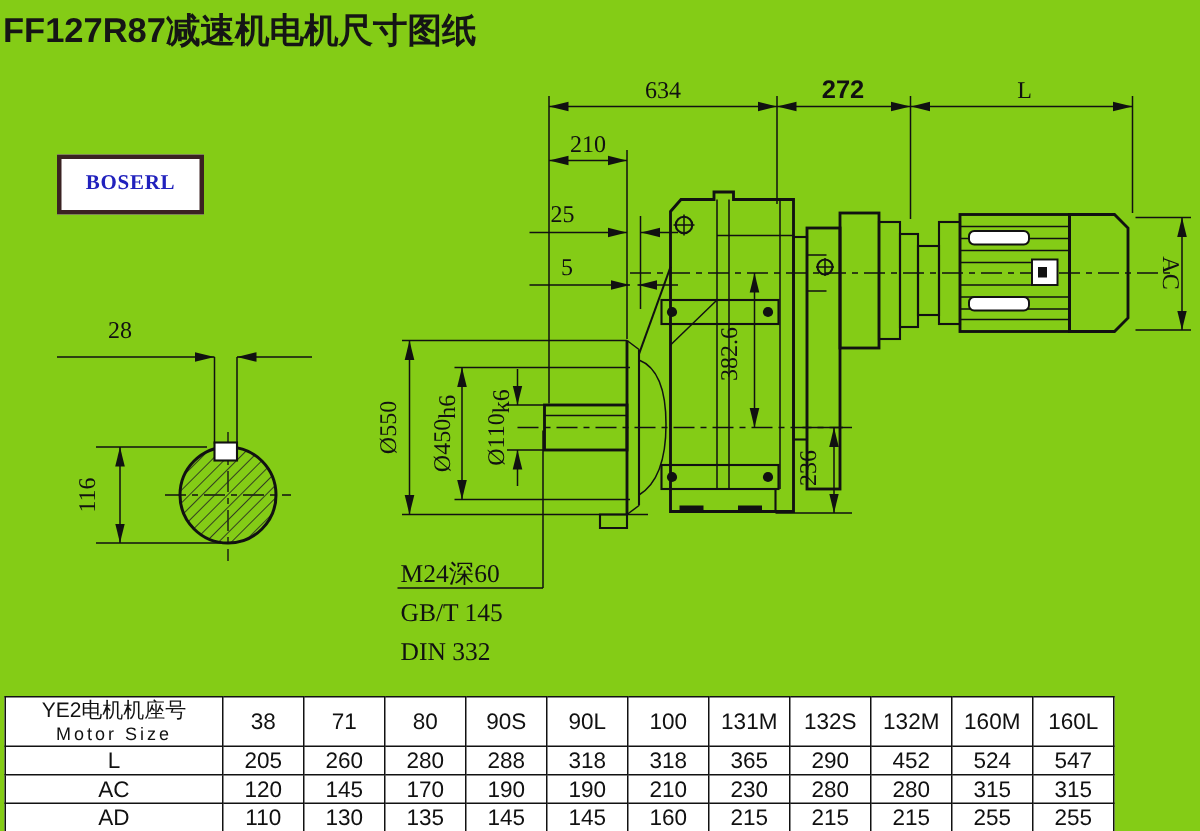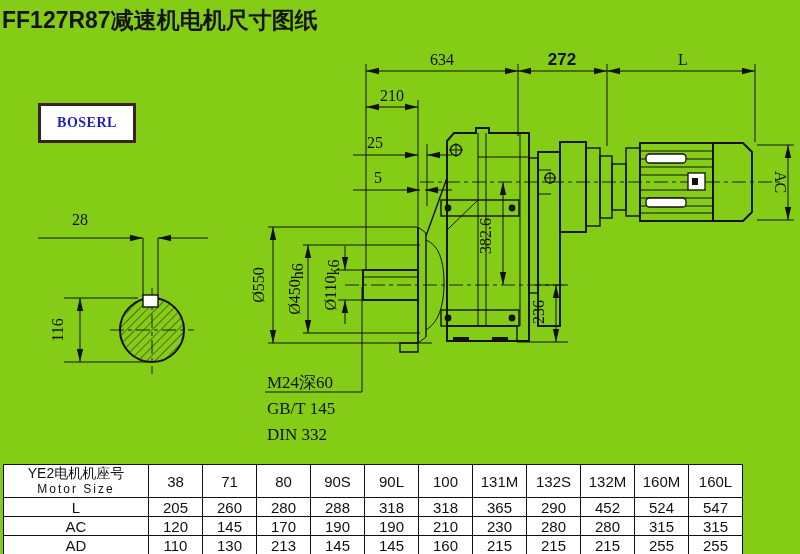--- a/index.html
+++ b/index.html
@@ -281,21 +281,21 @@
         <td>230</td>
         <td>280</td>
         <td>280</td>
         <td>315</td>
         <td>315</td>
       </tr>
       <tr class="dat">
         <td>AD</td>
         <td>110</td>
         <td>130</td>
-        <td>213</td>
+        <td>135</td>
         <td>145</td>
         <td>145</td>
         <td>160</td>
         <td>215</td>
         <td>215</td>
         <td>215</td>
         <td>255</td>
         <td>255</td>
       </tr>
     </tbody>

